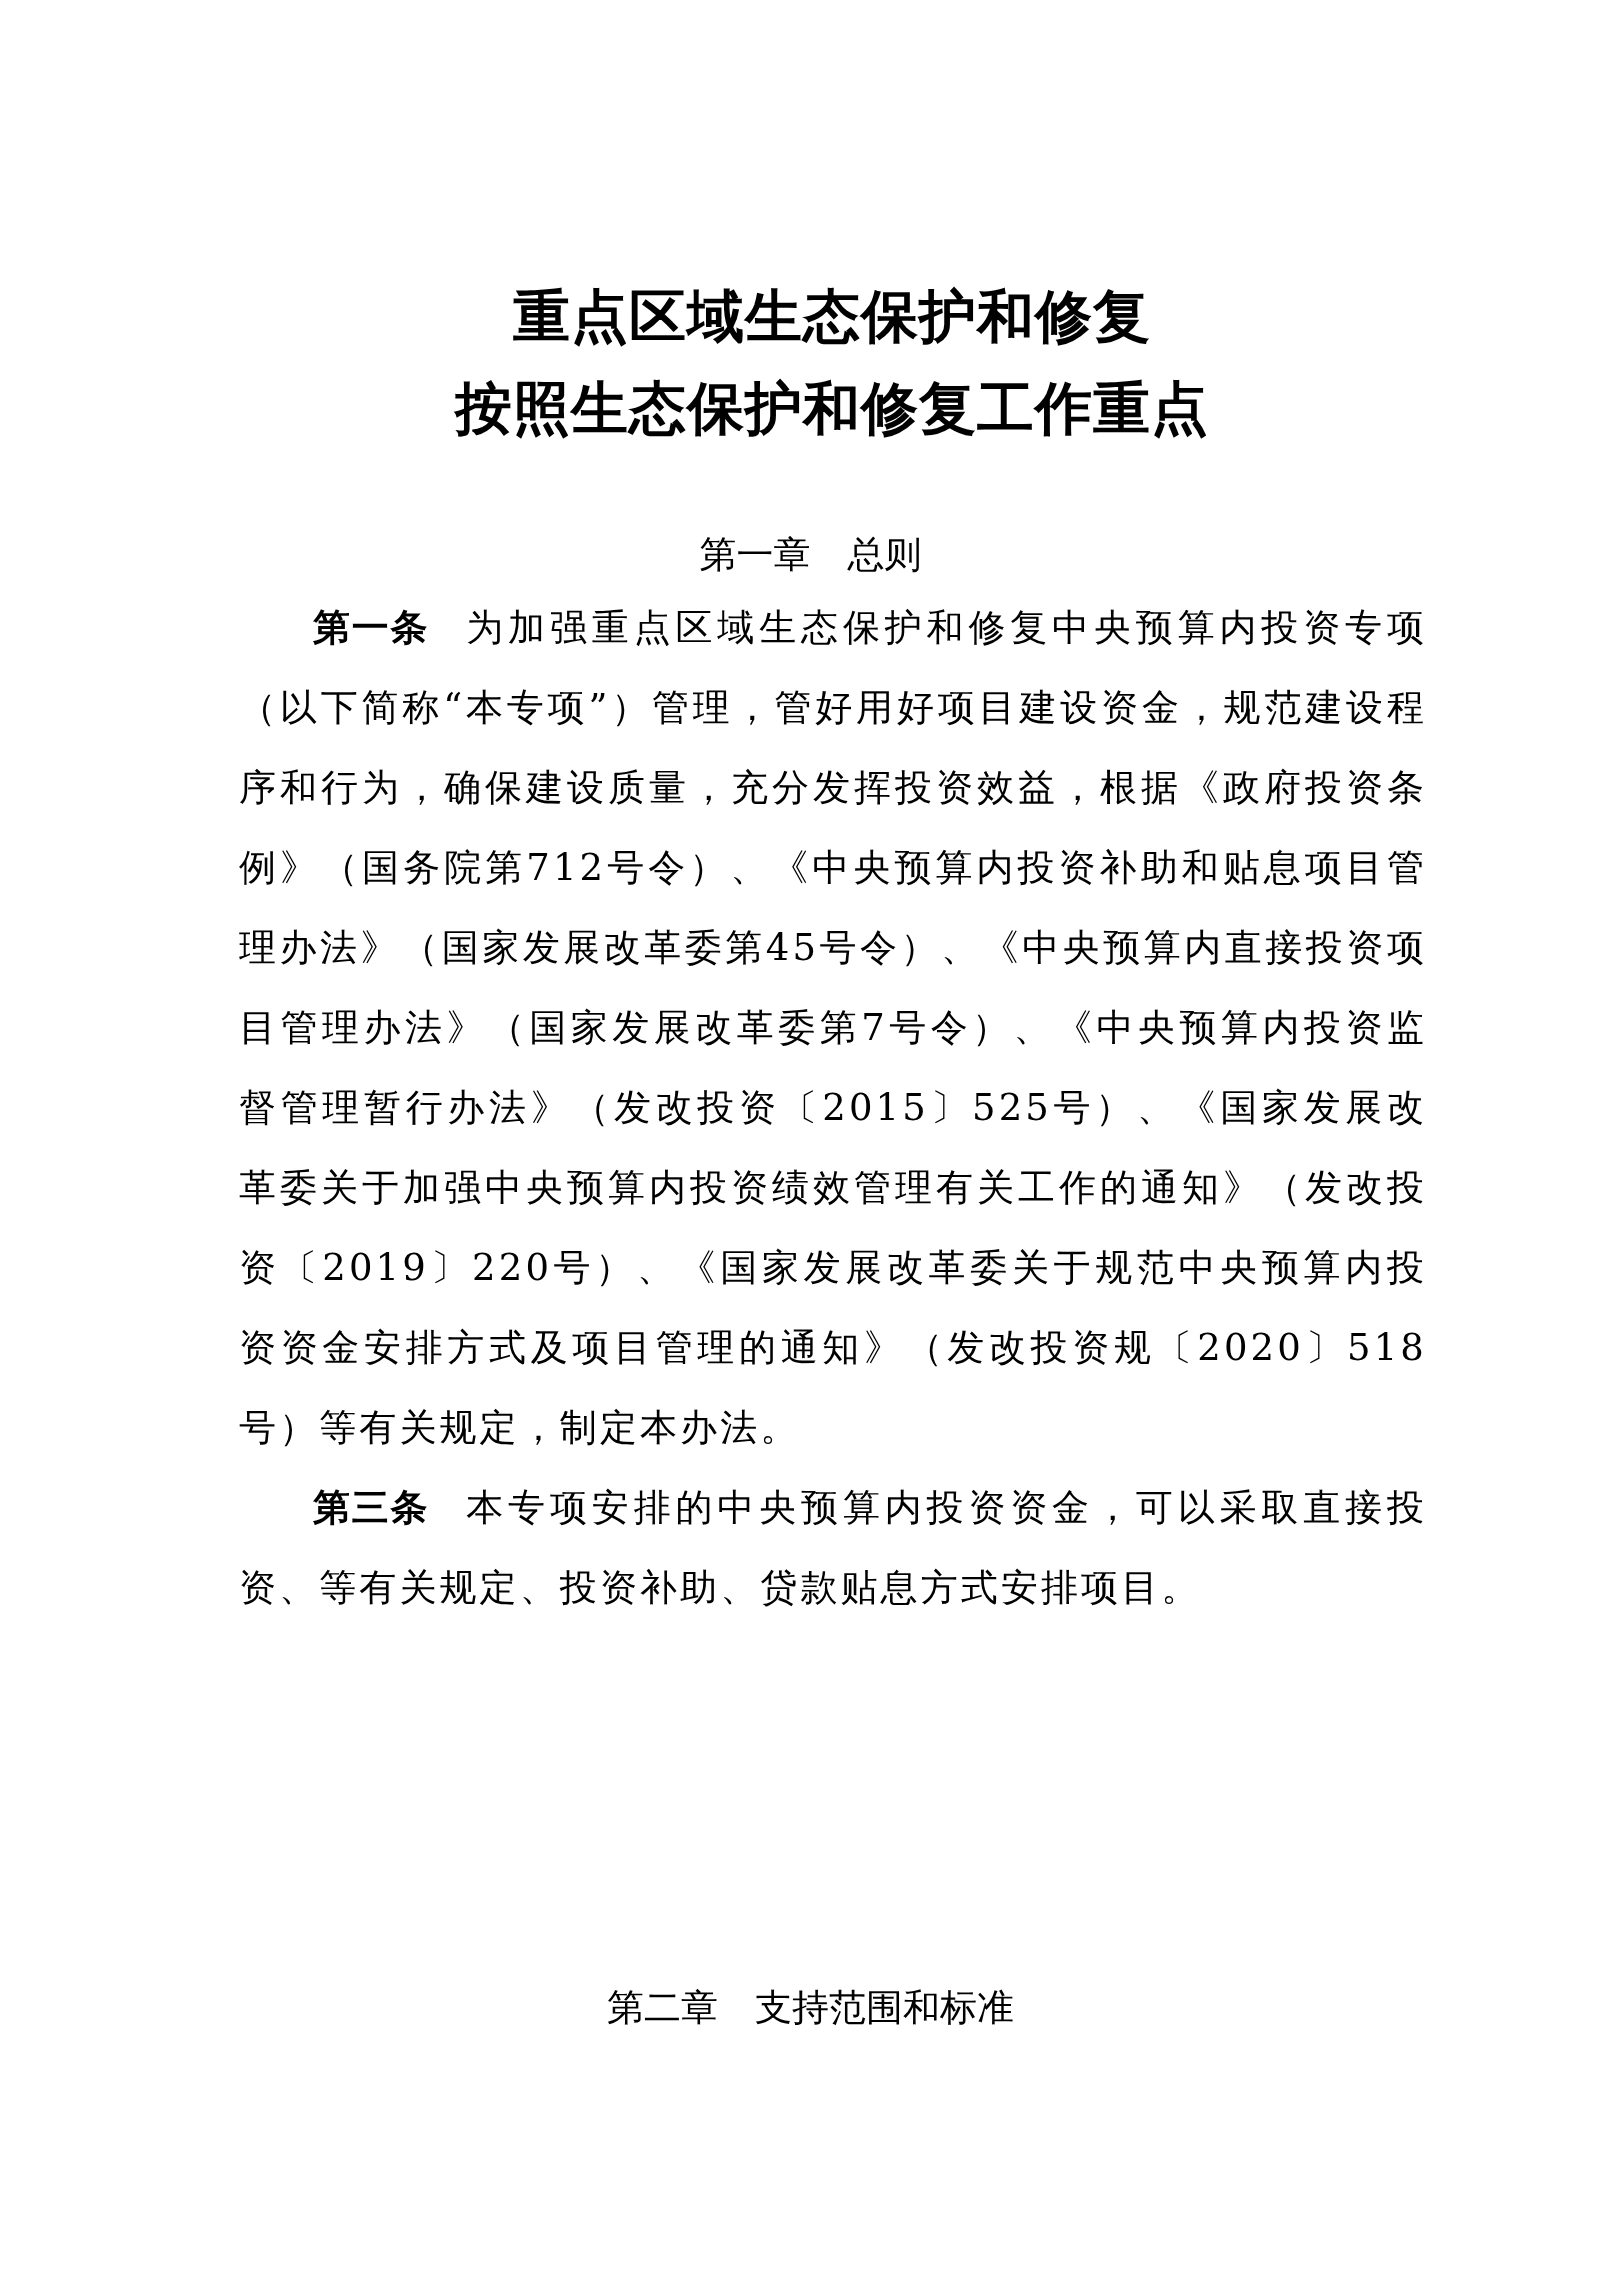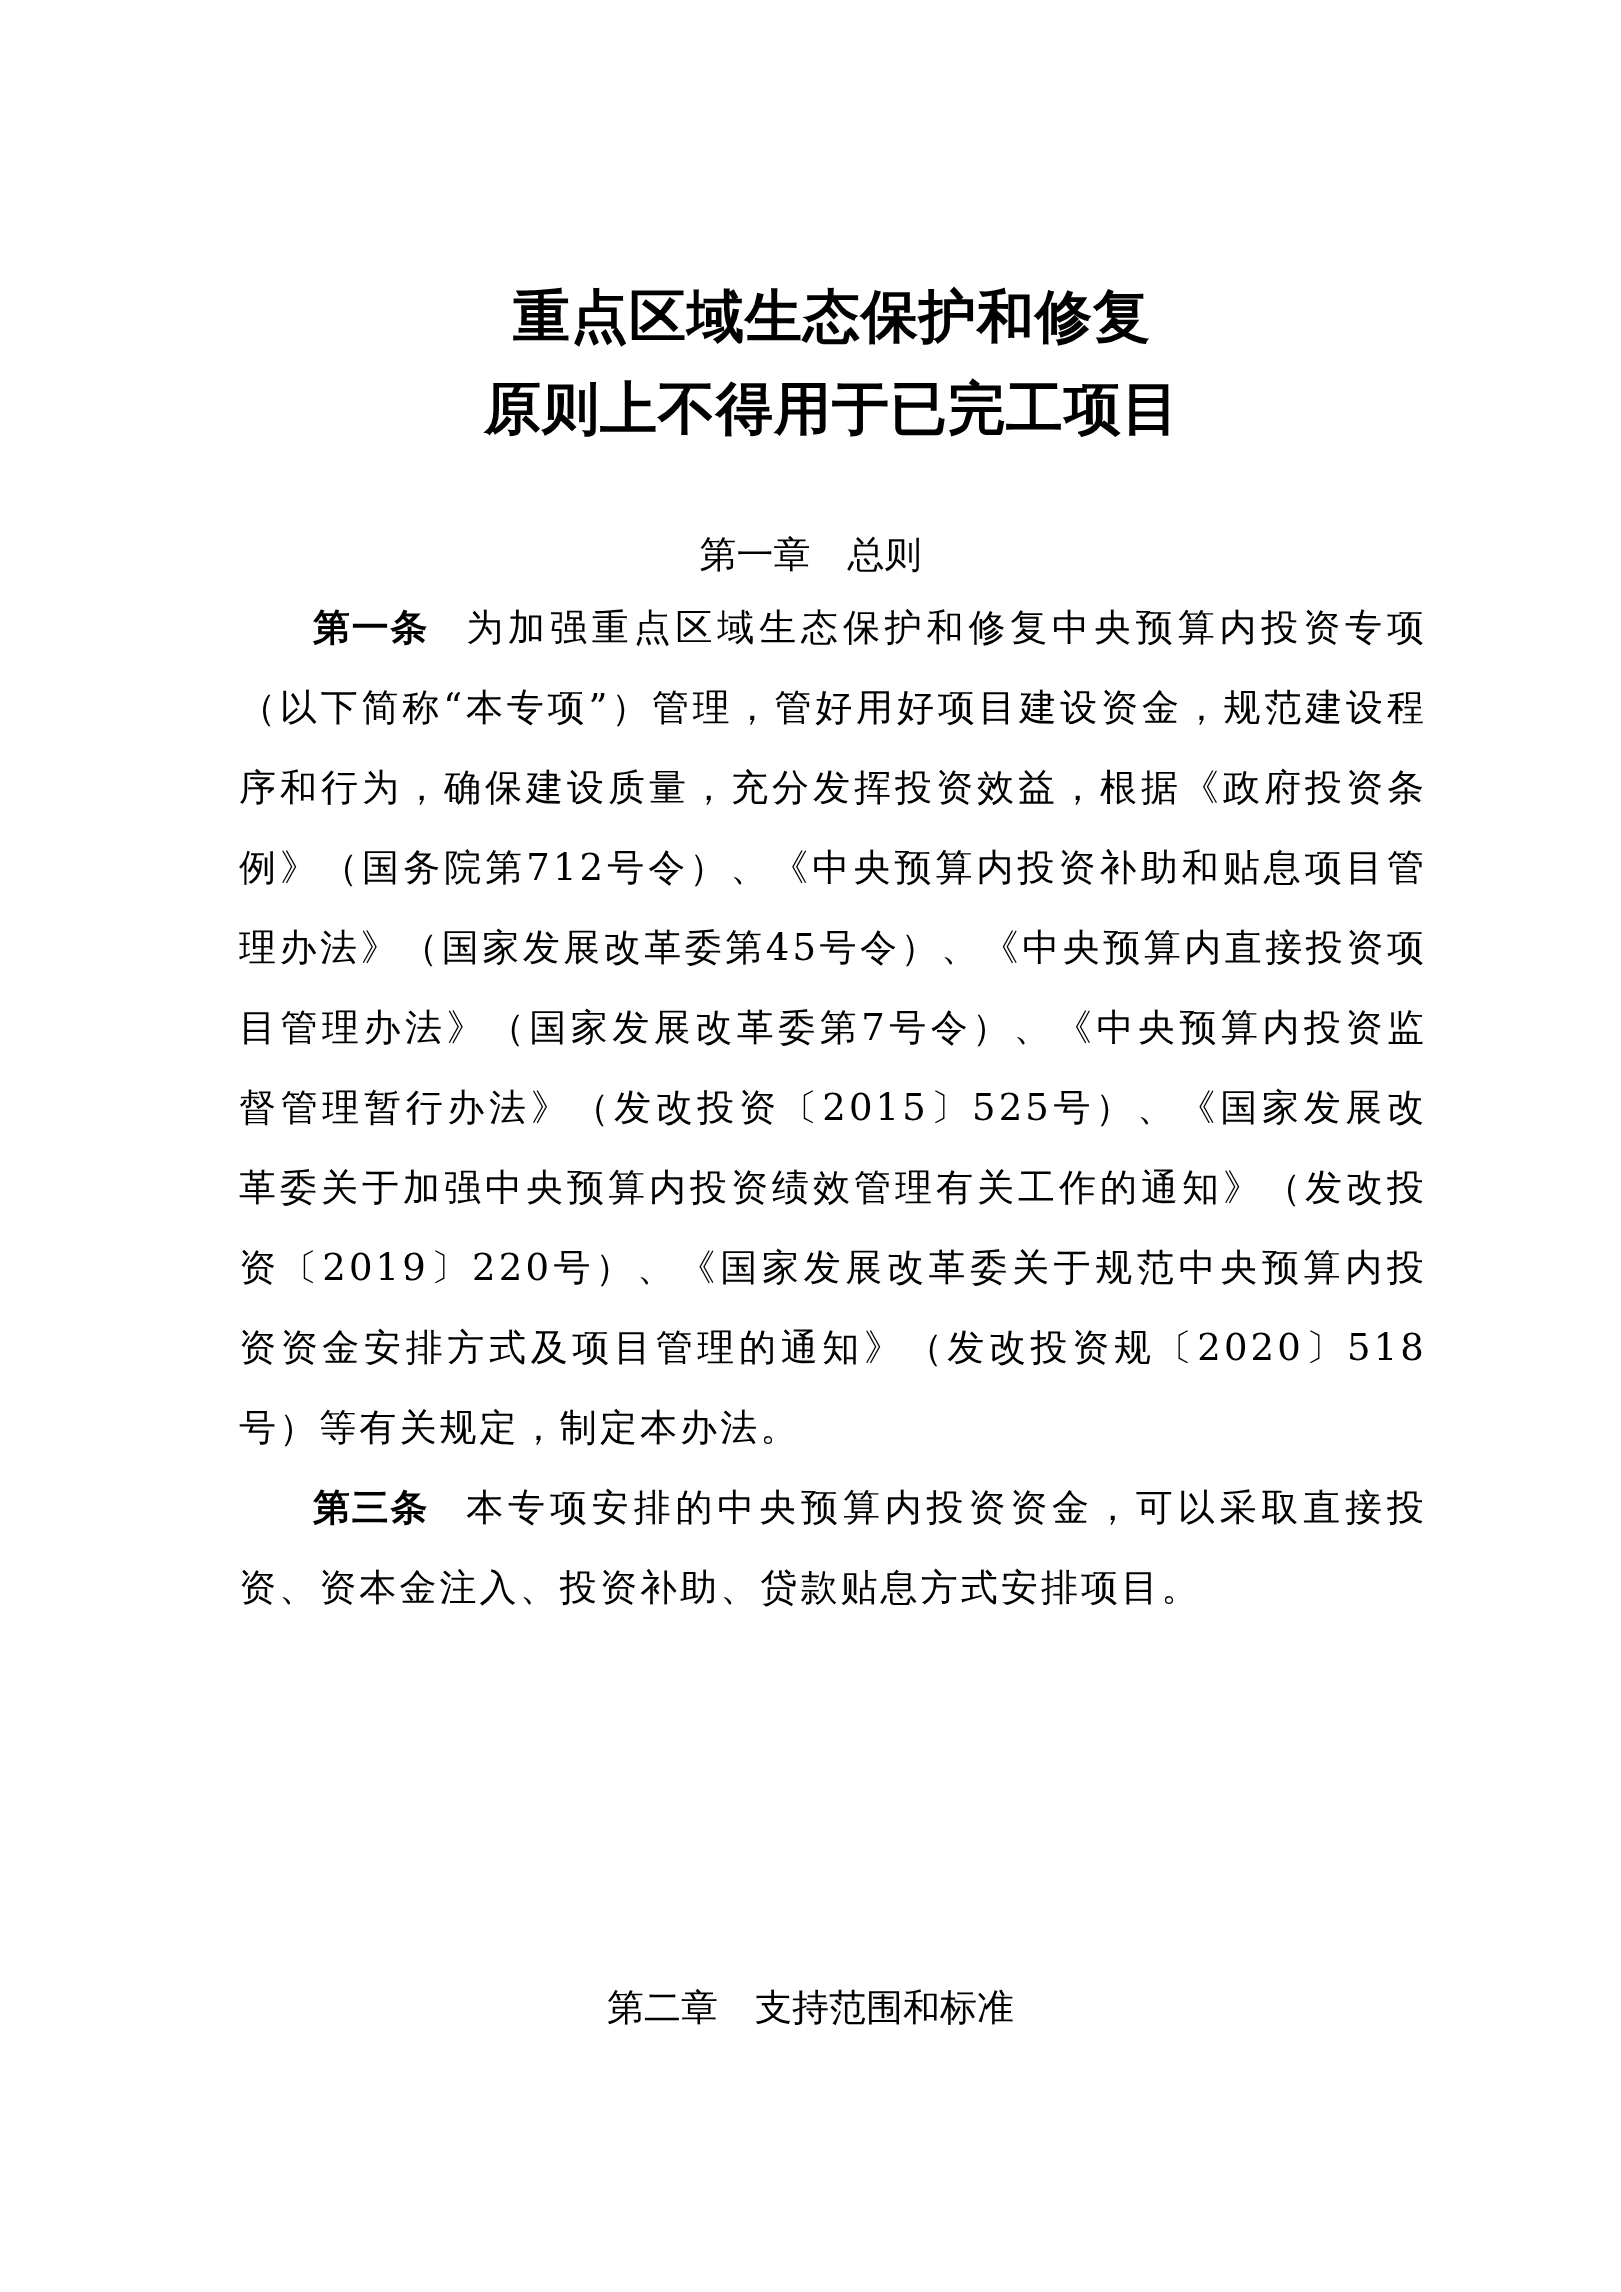--- a/index.html
+++ b/index.html
@@ -67,26 +67,26 @@
       margin-right: 1em;
     }
   </style>
 </head>
 <body>
 
 <div class="page">
 
   <div class="title">
     <div>重点区域生态保护和修复</div>
-    <div>原则上不得用于已完工项目</div>
+    <div>按照生态保护和修复工作重点</div>
   </div>
 
   <div class="chapter" style="top:525px;">第一章　总则</div>
 
   <div class="body-text" style="top:588px;">
     <p class="para"><span class="art-label">第一条</span><span>为加强重点区域生态保护和修复中央预算内投资专项（以下简称“本专项”）管理，管好用好项目建设资金，规范建设程序和行为，确保建设质量，充分发挥投资效益，根据《政府投资条例》（国务院第712号令）、《中央预算内投资补助和贴息项目管理办法》（国家发展改革委第45号令）、《中央预算内直接投资项目管理办法》（国家发展改革委第7号令）、《中央预算内投资监督管理暂行办法》（发改投资〔2015〕525号）、《国家发展改革委关于加强中央预算内投资绩效管理有关工作的通知》（发改投资〔2019〕220号）、《国家发展改革委关于规范中央预算内投资资金安排方式及项目管理的通知》（发改投资规〔2020〕518号）等有关规定，制定本办法。</span></p>
-    <p class="para"><span class="art-label">第三条</span><span>本专项安排的中央预算内投资资金，可以采取直接投资、资本金注入、投资补助、贷款贴息方式安排项目。</span></p>
+    <p class="para"><span class="art-label">第三条</span><span>本专项安排的中央预算内投资资金，可以采取直接投资、等有关规定、投资补助、贷款贴息方式安排项目。</span></p>
   </div>
 
   <div class="chapter" style="top:1978px;">第二章　支持范围和标准</div>
 
 </div>
 
 
 </body></html>

